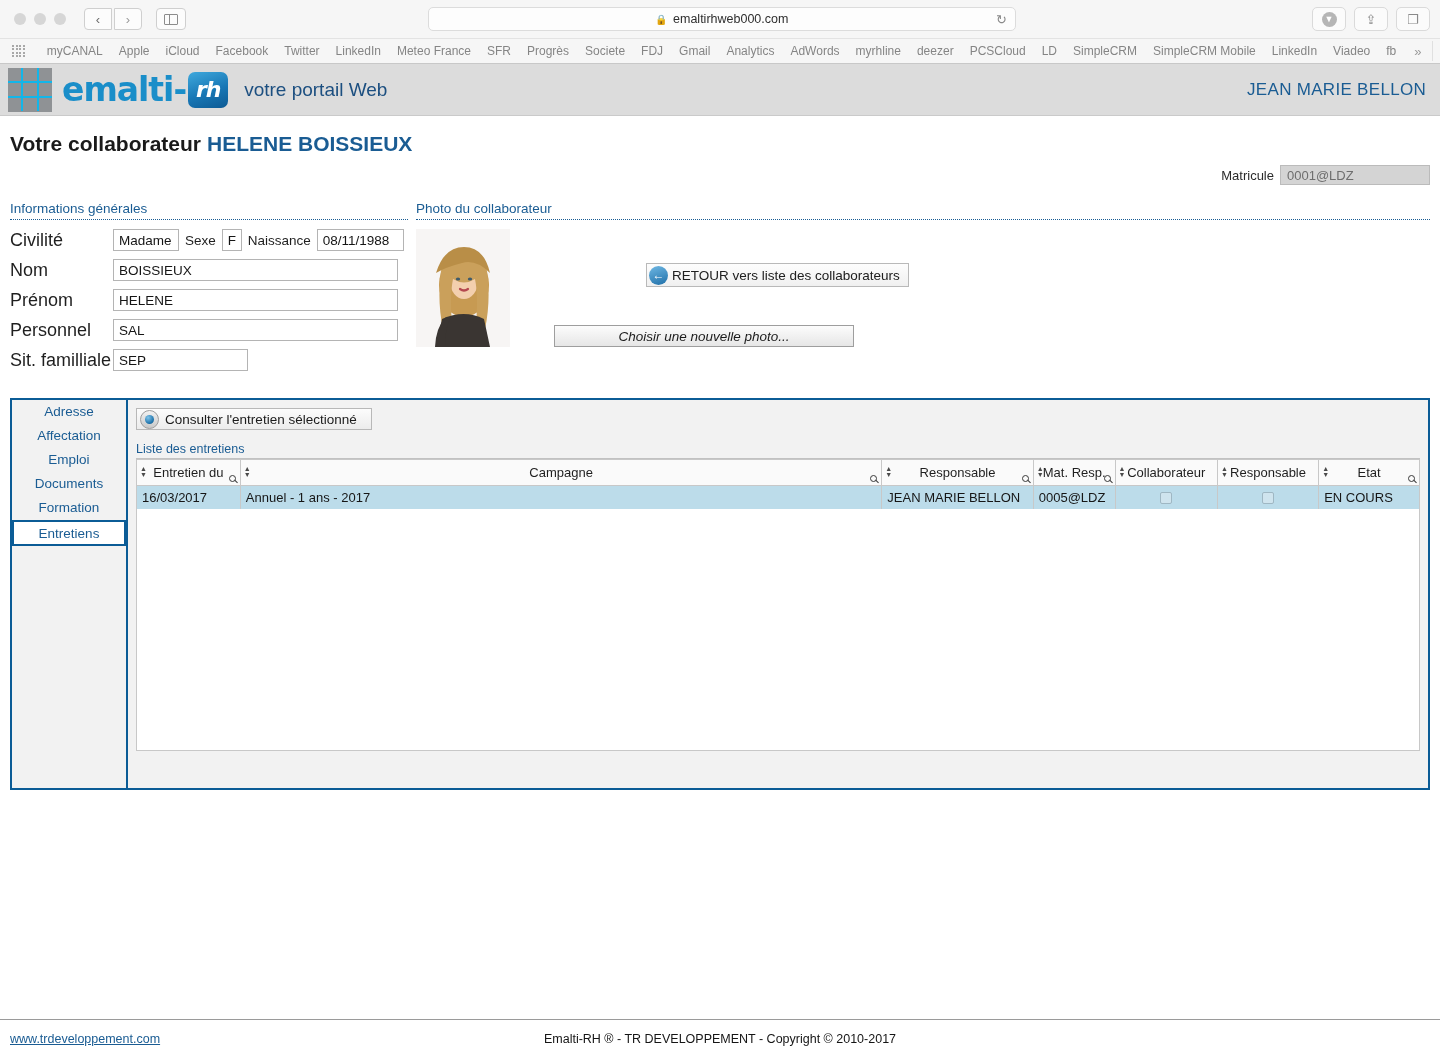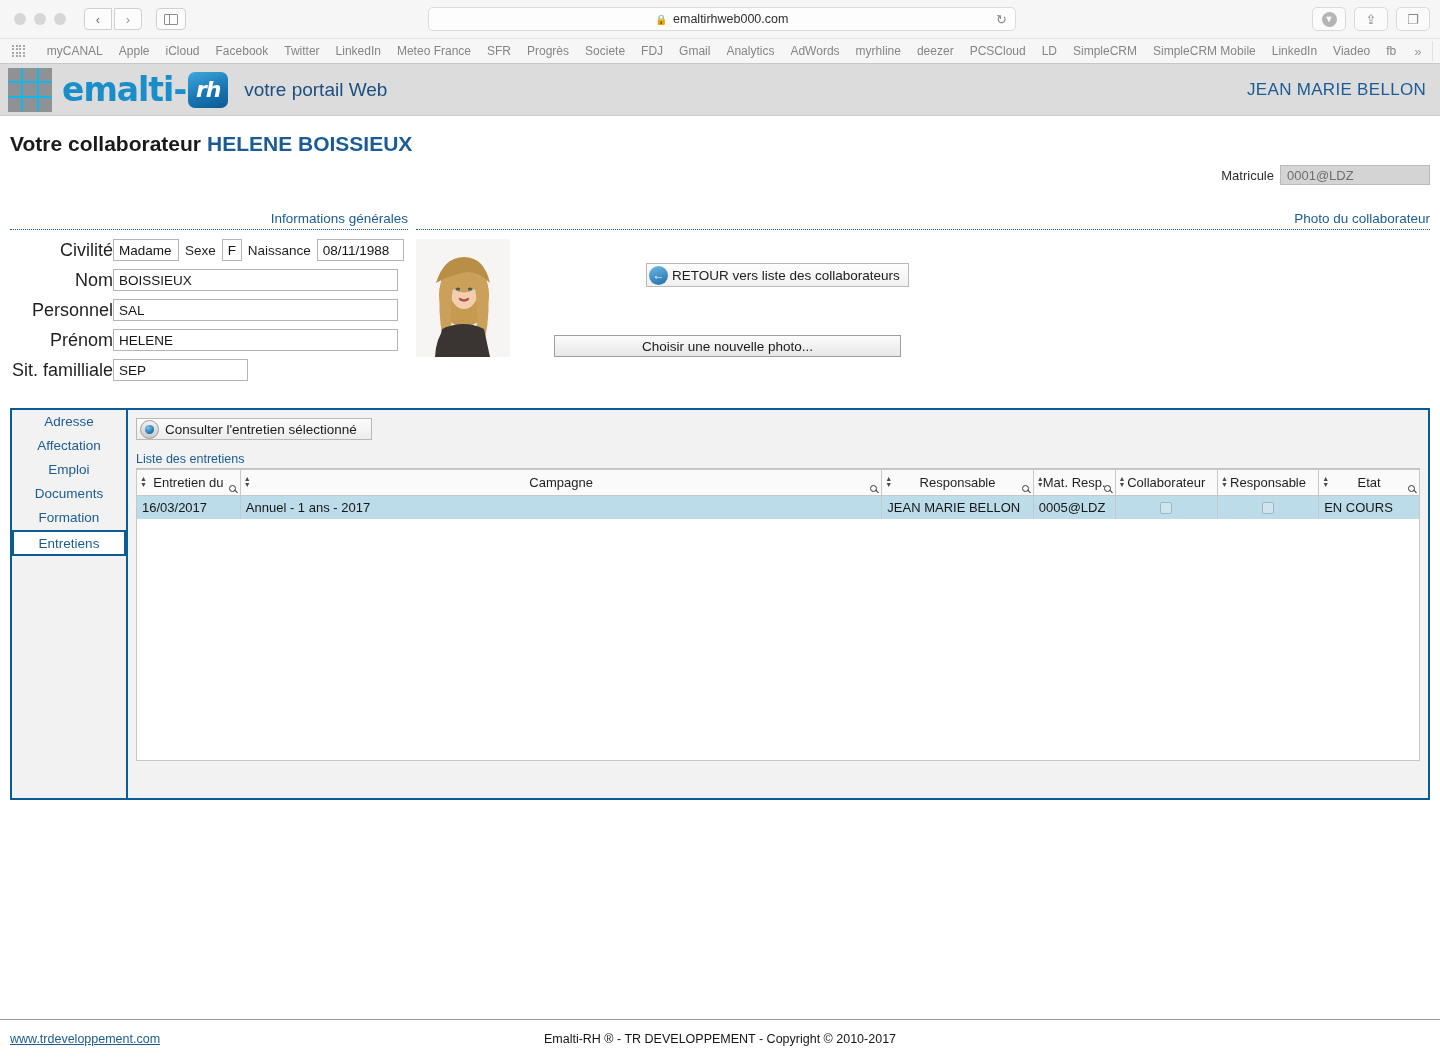--- a/index.html
+++ b/index.html
@@ -195,21 +195,21 @@
   .matricule-box {
     width: 150px; height: 20px;
     background: #d4d4d4;
     border: 1px solid #bbb;
     font-size: 13px; color: #6e6e6e;
     display:flex; align-items:center;
     padding-left: 6px;
   }
 
   
-  .sections { display: flex; margin-top: 26px; text-align: right; }
+  .sections { display: flex; margin-top: 16px; }
   .sec-left { width: 398px; flex: none; }
   .sec-right { flex: 1; margin-left: 8px; }
   .sec-title {
     font-size: 13.5px;
     color: #1a5c93;
     padding-bottom: 3px;
     border-bottom: 1px dotted #1a5c93;
   }
 
   .form { margin-top: 9px; }
@@ -234,28 +234,28 @@
 
   .photo-area { margin-top: 9px; display: flex; }
   .photo-frame {
     width: 94px; height: 118px;
     background: #f4f2f1;
     overflow: hidden;
     position: relative;
     flex: none;
   }
   .btn-photo {
-    width: 347px; height: 22px;
+    width: 300px; height: 22px;
     align-self: flex-end;
     margin-left: 44px;
     border: 1px solid #9e9e9e;
     background: linear-gradient(#fcfcfc,#e6e6e6);
     font-size: 13.5px;
     color: #1b1b1b;
-    display: flex; align-items: center; justify-content: center;
+    display: flex; align-items: center; justify-content: center; font-style: italic;
   }
 
   
   .lower {
     display: flex;
     margin-top: 19px;
     align-items: stretch;
     height: 392px;
   }
   .tabcol {
@@ -555,27 +555,27 @@
           <span class="inline-label">Naissance</span>
           <span class="finput w-date">08/11/1988</span>
         </div>
 
         <div class="frow">
           <span class="flabel">Nom</span>
           <span class="finput w-wide">BOISSIEUX</span>
         </div>
 
         <div class="frow">
+          <span class="flabel">Prénom</span>
+          <span class="finput w-wide">HELENE</span>
+        </div>
+
+        <div class="frow">
           <span class="flabel">Personnel</span>
           <span class="finput w-wide">SAL</span>
-        </div>
-
-        <div class="frow">
-          <span class="flabel">Prénom</span>
-          <span class="finput w-wide">HELENE</span>
         </div>
 
         <div class="frow">
           <span class="flabel">Sit. familliale</span>
           <span class="finput w-med">SEP</span>
         </div>
 
       </div>
     </div>
 

